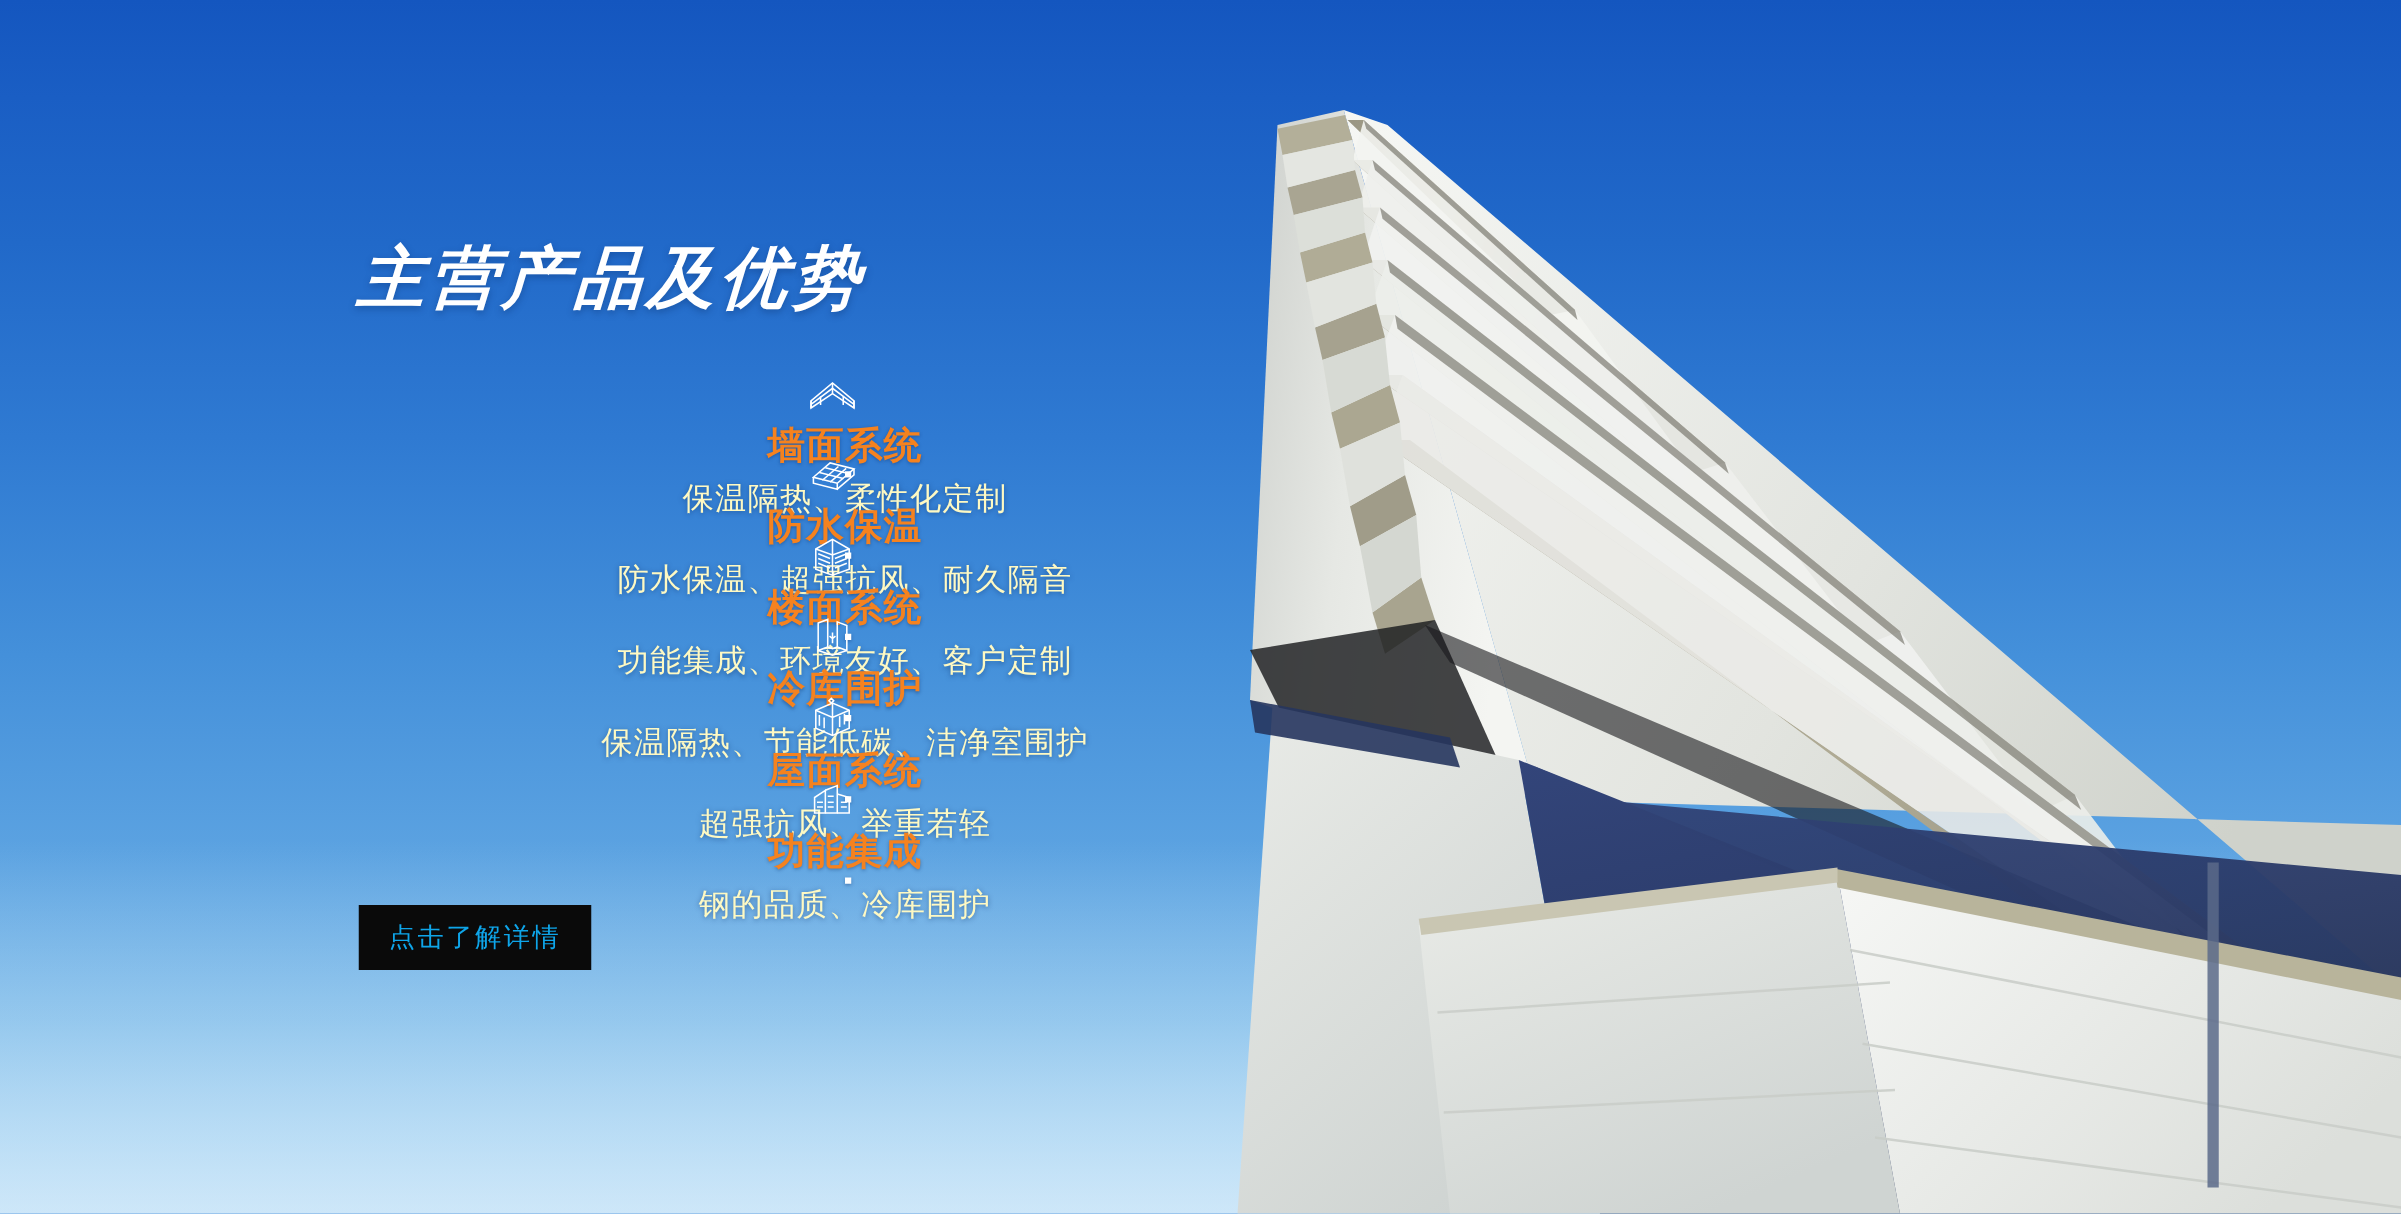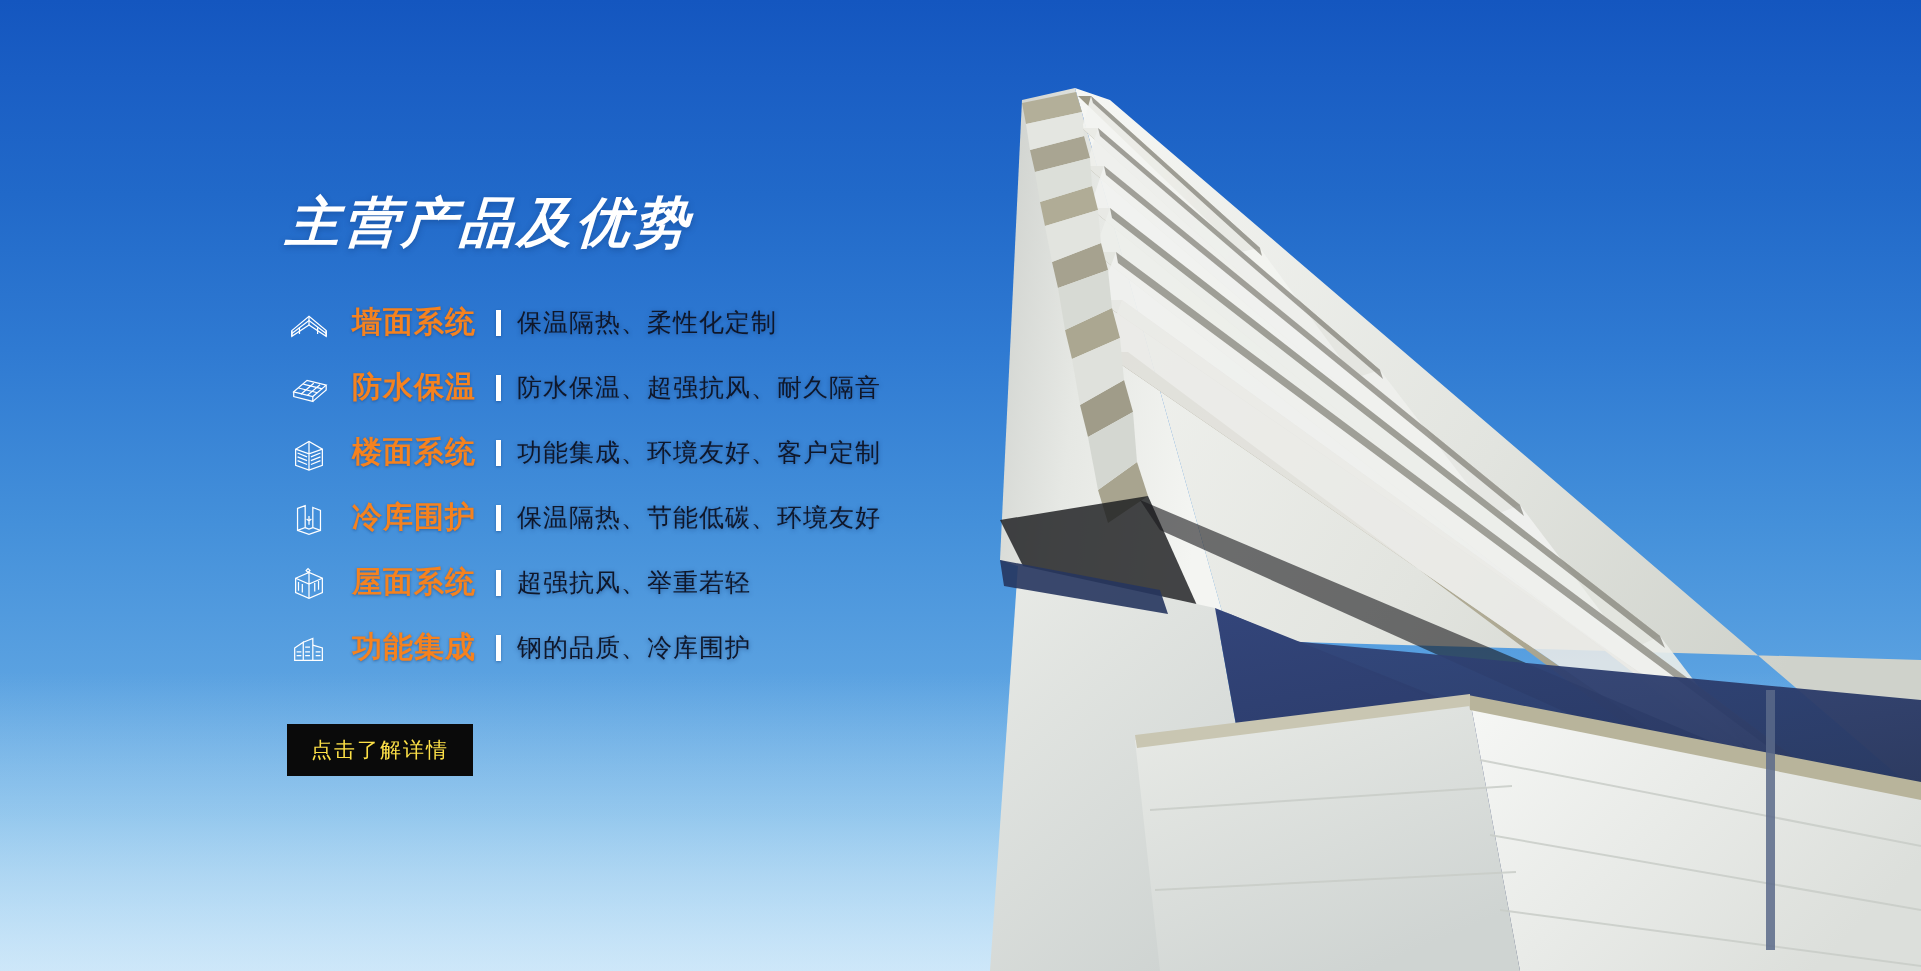--- a/index.html
+++ b/index.html
@@ -60,20 +60,21 @@
     white-space:nowrap;
   }
 
   .feature-list { display:block; }
 
   .feature-row {
     display:flex;
     align-items:center;
     height:65px;
     white-space:nowrap;
+    flex-direction:column;
   }
 
   .feature-icon {
     width:46px; height:42px;
     flex:0 0 46px;
     margin-right:20px;
     display:flex; align-items:center; justify-content:center;
   }
   .feature-icon svg { width:42px; height:40px; display:block; overflow:visible; }
 
@@ -92,31 +93,31 @@
     background:#ffffff;
     margin:0 16px 0 20px;
     flex:0 0 5px;
     box-shadow:0 1px 3px rgba(12,46,104,.4);
   }
 
   .feature-desc {
     font-family:"DejaVu Sans", sans-serif;
     font-size:25px;
     font-weight:normal;
-    color:#0f172a;
+    color:#fef9c3;
     letter-spacing:1px;
     text-shadow:0 1px 4px rgba(12,46,104,.5);
   }
 
   .cta {
     display:inline-flex;
     align-items:center; justify-content:center;
     margin-top:44px; margin-left:1px;
     background:#0a0a0a;
-    color:#fde047;
+    color:#0ea5e9;
     width:186px; height:52px;
     font-family:"DejaVu Sans", sans-serif;
     font-size:21px;
     letter-spacing:2px;
     border:none;
     cursor:pointer;
   }
 </style>
 </head>
 <body>
@@ -305,21 +306,21 @@
           <svg viewBox="0 0 44 40" fill="none" stroke="#ffffff" stroke-width="1.3">
             <path d="M10 10 L18 7 L18 30 L10 33 Z"></path>
             <path d="M26 9 L34 12 L34 33 L26 30 Z"></path>
             <path d="M10 33 L22 37 L34 33"></path>
             <path d="M18 30 L22 31.5 L26 30"></path>
             <path d="M22 18 L22 27 M19.5 21 L22 23 L24.5 21"></path>
           </svg>
         </span>
         <span class="feature-title">冷库围护</span>
         <span class="feature-sep"></span>
-        <span class="feature-desc">保温隔热、节能低碳、环境友好</span>
+        <span class="feature-desc">保温隔热、节能低碳、洁净室围护</span>
       </div>
 
 
       <div class="feature-row">
         <span class="feature-icon">
           <svg viewBox="0 0 44 40" fill="none" stroke="#ffffff" stroke-width="1.3">
             <path d="M8 15 L22 9 L36 15 L36 30 L22 36 L8 30 Z"></path>
             <path d="M22 9 L22 36 M8 15 L22 21 L36 15"></path>
             <path d="M11 19 L11 28 M15 21 L15 30"></path>
             <path d="M28 20 L28 29 M32 18 L32 27"></path>

